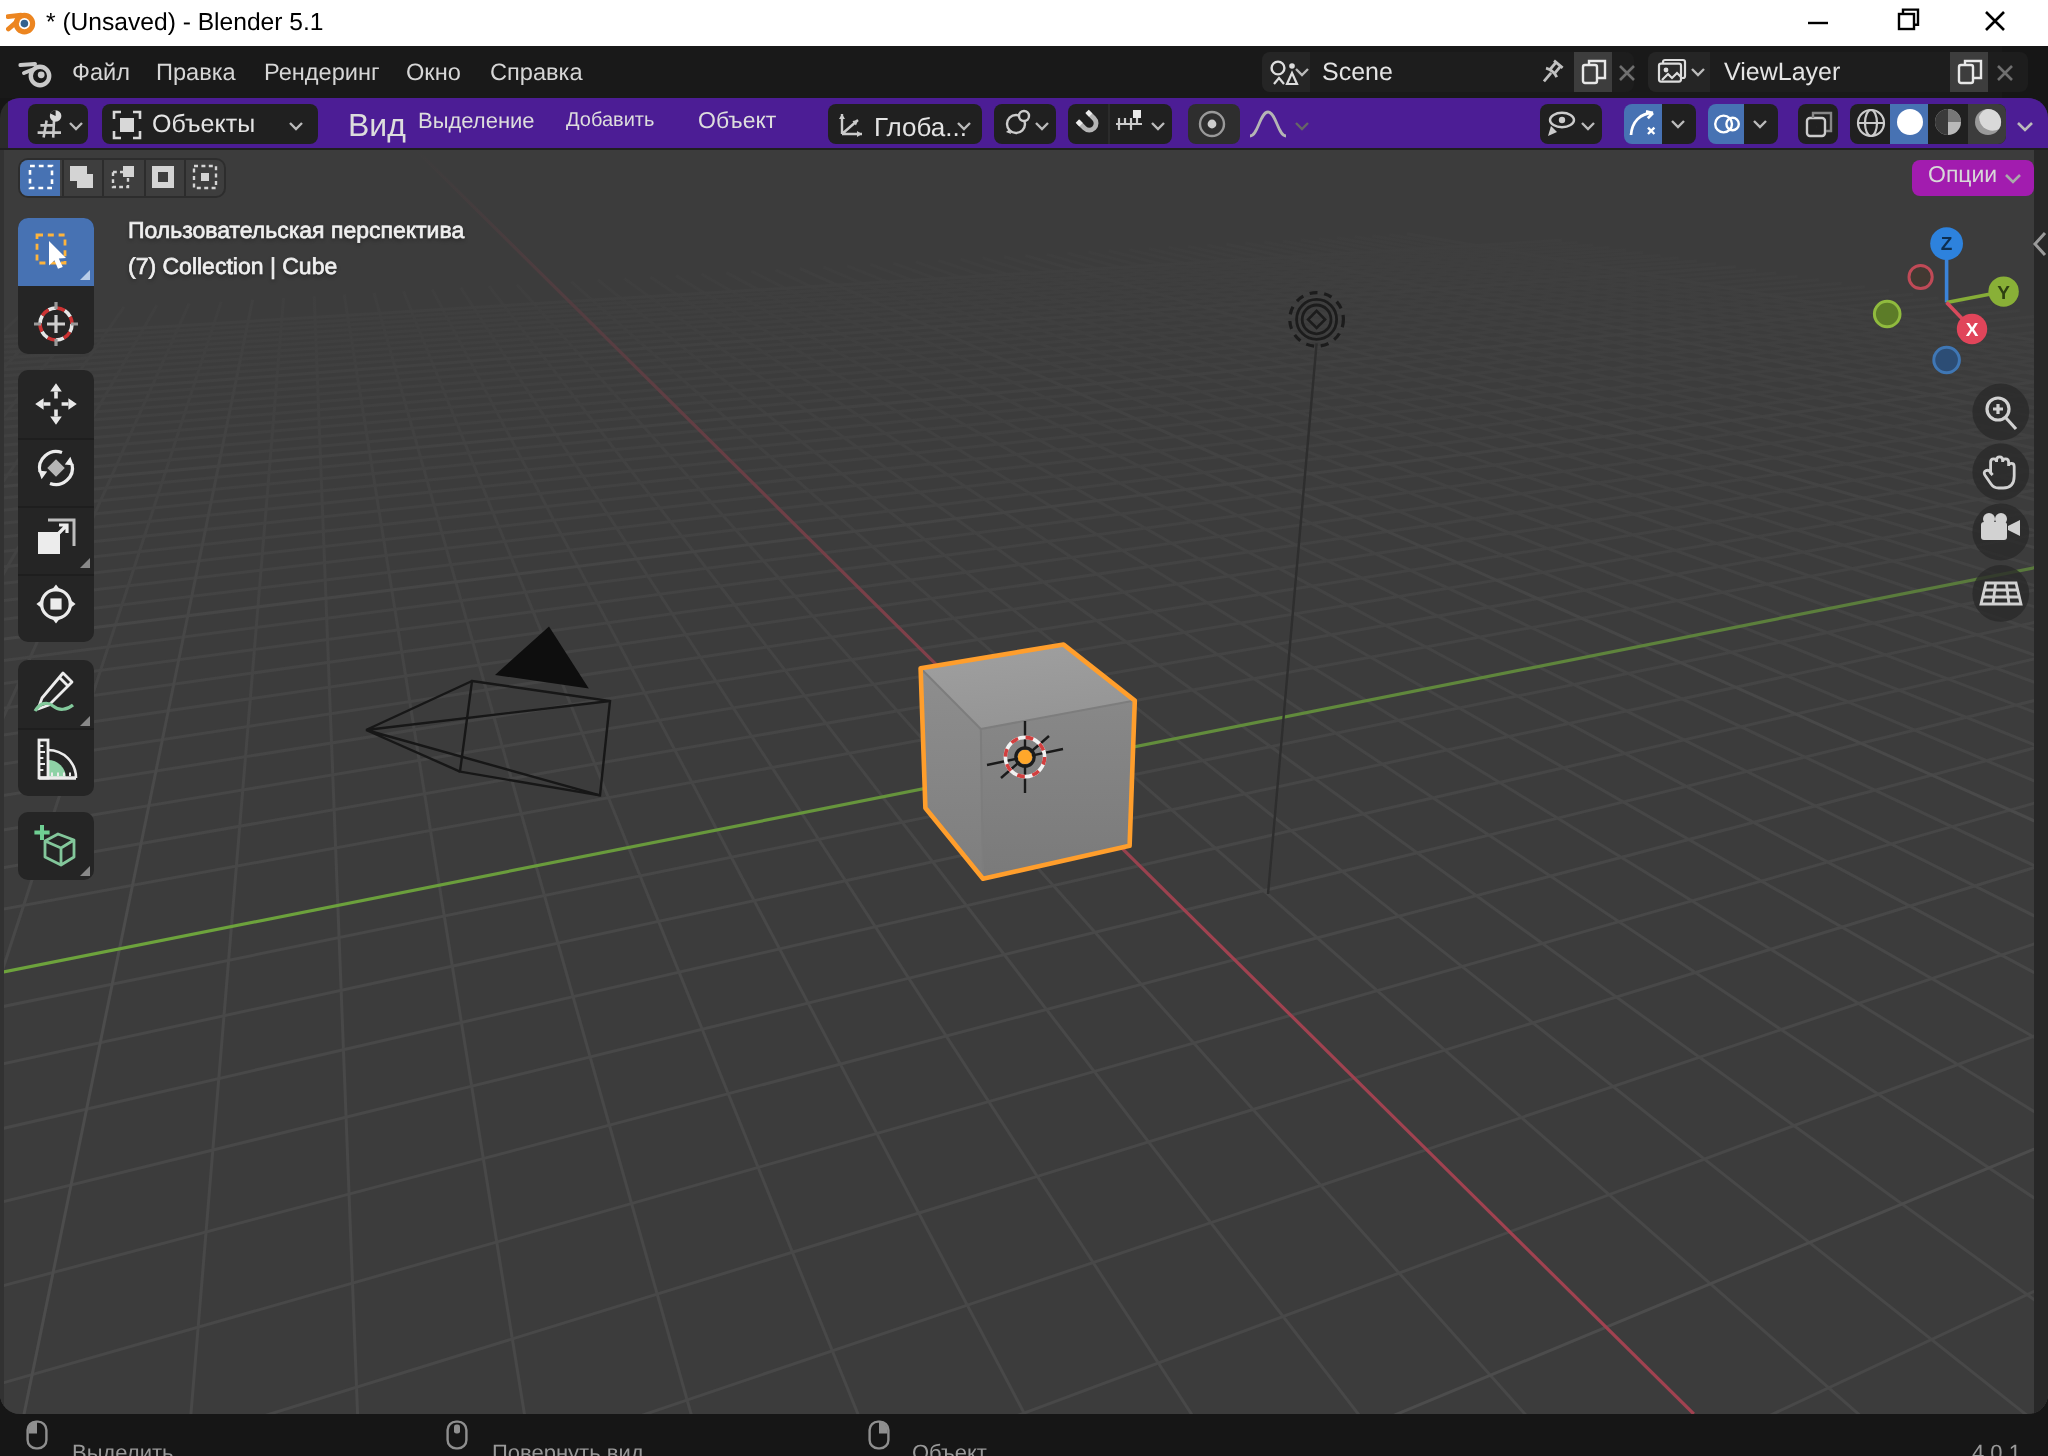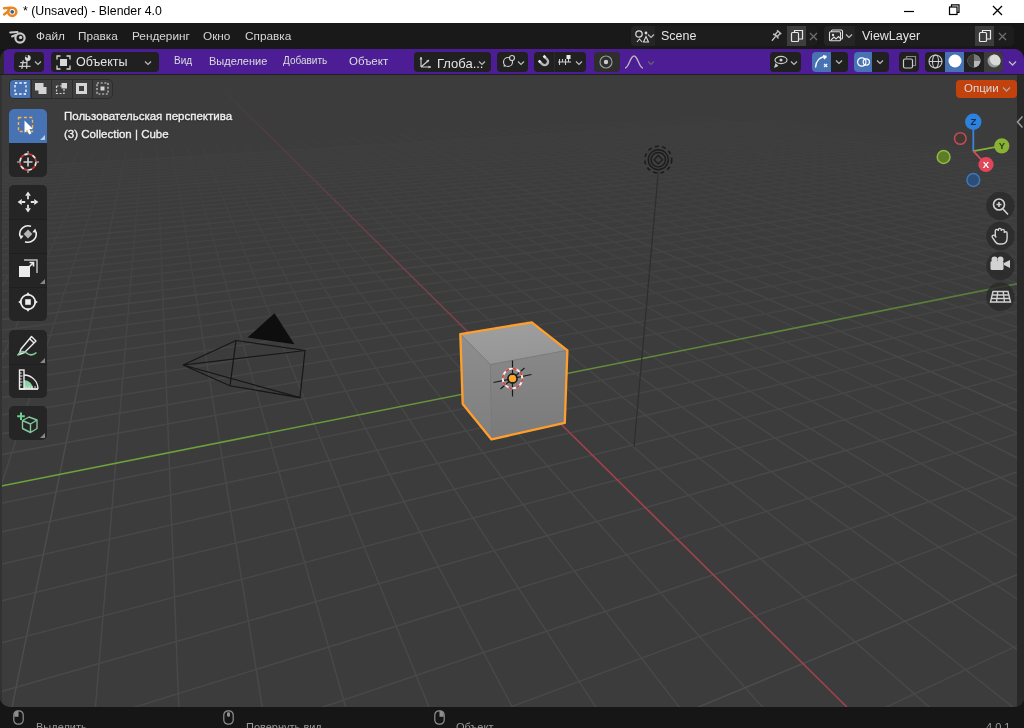--- a/index.html
+++ b/index.html
@@ -7,21 +7,21 @@
 .menu{position:absolute;top:6px;font-size:11.8px;color:#d6d6d6}
 .sbtxt{position:absolute;top:14px;font-size:11px;color:#999}
 .ovl{position:absolute;font-size:11.5px;color:#efefef;-webkit-text-stroke:0.35px #efefef;text-shadow:0 1px 2px rgba(0,0,0,.45);white-space:nowrap}
 </style></head><body>
 <div class="abs" style="left:0;top:0;width:1024px;height:23px;background:#fff">
 <svg class="abs" style="left:3px;top:4px" width="15" height="14" viewBox="0 0 15 14">
  <circle cx="9.2" cy="7.8" r="4.1" fill="none" stroke="#ec8520" stroke-width="2.6"></circle>
  <circle cx="9.2" cy="7.8" r="1.9" fill="#33618e"></circle>
  <path d="M1 4.3 L7.5 3.6 M1.2 10.5 L5.5 6.8" stroke="#ec8520" stroke-width="2.4" fill="none" stroke-linecap="round"></path>
 </svg>
-<div class="abs" style="left:23px;top:4px;font-size:12.3px;color:#000">* (Unsaved) - Blender 4.0</div>
+<div class="abs" style="left:23px;top:4px;font-size:12.3px;color:#000">* (Unsaved) - Blender 5.1</div>
 <svg class="abs" style="left:896px;top:0" width="128" height="23" viewBox="0 0 128 23">
  <path d="M8 11.5 H18" stroke="#000" stroke-width="1.2"></path>
  <rect x="53.5" y="7" width="7.5" height="7.5" fill="none" stroke="#000" stroke-width="1.2"></rect>
  <path d="M55.5 7 V4.8 H63 V12.4 H61" fill="none" stroke="#000" stroke-width="1.2"></path>
  <path d="M97 6 l9 9 M106 6 l-9 9" stroke="#000" stroke-width="1.3"></path>
 </svg>
 </div>
 <div class="abs" style="left:0;top:23px;width:1001px;height:26px;background:#191919">
 <svg class="abs" style="left:9px;top:4px" width="19" height="18" viewBox="0 0 19 18">
  <circle cx="11" cy="11" r="4.6" fill="none" stroke="#c9c9c9" stroke-width="2.2"></circle>
@@ -99,21 +99,21 @@
 <div class="abs" style="left:47px;top:3px;width:108px;height:20px;background:#202020;border-radius:4px">
 <svg class="abs" style="left:5px;top:3px" width="15" height="15" viewBox="0 0 15 15">
  <rect x="4" y="4" width="7" height="7" fill="#d8d8d8"></rect>
  <path d="M1 4.5 V1 h3.5 M10.5 1 H14 v3.5 M14 10.5 V14 h-3.5 M4.5 14 H1 v-3.5" stroke="#d8d8d8" stroke-width="1.3" fill="none"></path>
 </svg>
 <div class="abs" style="left:25px;top:3px;font-size:12.5px;color:#e4e4e4">Объекты</div>
 <svg class="abs" style="left:93px;top:8px" width="8" height="6">
           <path d="M1 1.5 L4 4.5 L7 1.5" stroke="#bbb" stroke-width="1.2" fill="none"></path>
         </svg>
 </div>
-<div class="menu" style="left:170px;color:#ddd;font-size:10px;top:6px">Вид</div>
+<div class="menu" style="left:170px;color:#ddd;font-size:16px;top:6px">Вид</div>
 <div class="menu" style="left:205px;color:#ddd;font-size:11px;top:6px">Выделение</div>
 <div class="menu" style="left:279px;color:#ddd;font-size:10px;top:6px">Добавить</div>
 <div class="menu" style="left:345px;color:#ddd;font-size:11.5px;top:6px">Объект</div>
 <div class="abs" style="left:410px;top:3px;width:77px;height:20px;background:#202020;border-radius:4px">
 <svg class="abs" style="left:4px;top:2px" width="16" height="16" viewBox="0 0 16 16">
  <path d="M3 13 V3 M3 13 H13 M3 13 L11 6" stroke="#ccc" stroke-width="1.2" fill="none"></path>
  <path d="M3 3 l-1.5 2.5 h3 Z M13 13 l-2.5-1.5 v3 Z M11 6 l-2.8 0.5 1.8 2.2 Z" fill="#ccc"></path>
 </svg>
 <div class="abs" style="left:23px;top:4px;font-size:13px;color:#e4e4e4">Глоба...</div>
 <svg class="abs" style="left:64px;top:8px" width="8" height="6">
@@ -409,28 +409,28 @@
  <rect x="6.5" y="1" width="5.5" height="5.5" fill="#d4d4d4"></rect>
  <rect x="1.5" y="4" width="7.5" height="7.5" fill="none" stroke="#d4d4d4" stroke-width="1.2" stroke-dasharray="1.9 1.6"></rect>
 </svg>
 <svg class="abs" style="left:75px;top:7px" width="13" height="13" viewBox="0 0 13 13">
  <path d="M1 1 h11 v11 H1 Z M4 4 h5 v5 H4 Z" fill="#d4d4d4" fill-rule="evenodd"></path>
 </svg>
 <svg class="abs" style="left:95.5px;top:7px" width="13" height="13" viewBox="0 0 13 13">
  <rect x="1" y="1" width="11" height="11" fill="none" stroke="#d4d4d4" stroke-width="1.2" stroke-dasharray="2 1.7"></rect>
  <rect x="4.5" y="4.5" width="4" height="4" fill="#d4d4d4"></rect>
 </svg>
-<div class="abs" style="left:956px;top:4.5px;width:61px;height:18px;background:#c2410c;border-radius:4px">
+<div class="abs" style="left:956px;top:4.5px;width:61px;height:18px;background:#a21caf;border-radius:4px">
 <div class="abs" style="left:8px;top:2px;font-size:11.5px;color:#d8d8d8">Опции</div>
 <svg class="abs" style="left:46px;top:6px" width="9" height="7">
           <path d="M1 1.5 L4.5 5 L8 1.5" stroke="#aaa" stroke-width="1.3" fill="none"></path>
         </svg>
 </div>
 <div class="ovl" style="left:64px;top:35px">Пользовательская перспектива</div>
-<div class="ovl" style="left:64px;top:53px">(3) Collection | Cube</div>
+<div class="ovl" style="left:64px;top:53px">(7) Collection | Cube</div>
 <div class="abs" style="left:9px;top:34px;width:38px;height:68px;background:#252525;border-radius:5px"></div>
 <div class="abs" style="left:9px;top:34px;width:38px;height:34px;background:#4772b3;border-radius:5px 5px 0 0"></div>
 <div class="abs" style="left:9px;top:110px;width:38px;height:136px;background:#252525;border-radius:5px"></div>
 <div class="abs" style="left:9px;top:144px;width:38px;height:1px;background:#1e1e1e"></div>
 <div class="abs" style="left:9px;top:178px;width:38px;height:1px;background:#1e1e1e"></div>
 <div class="abs" style="left:9px;top:212px;width:38px;height:1px;background:#1e1e1e"></div>
 <div class="abs" style="left:9px;top:255px;width:38px;height:68px;background:#252525;border-radius:5px"></div>
 <div class="abs" style="left:9px;top:289px;width:38px;height:1px;background:#1e1e1e"></div>
 <div class="abs" style="left:9px;top:331px;width:38px;height:34px;background:#252525;border-radius:5px"></div>
 <svg class="abs" style="left:17px;top:41px" width="22" height="21" viewBox="0 0 22 21">

